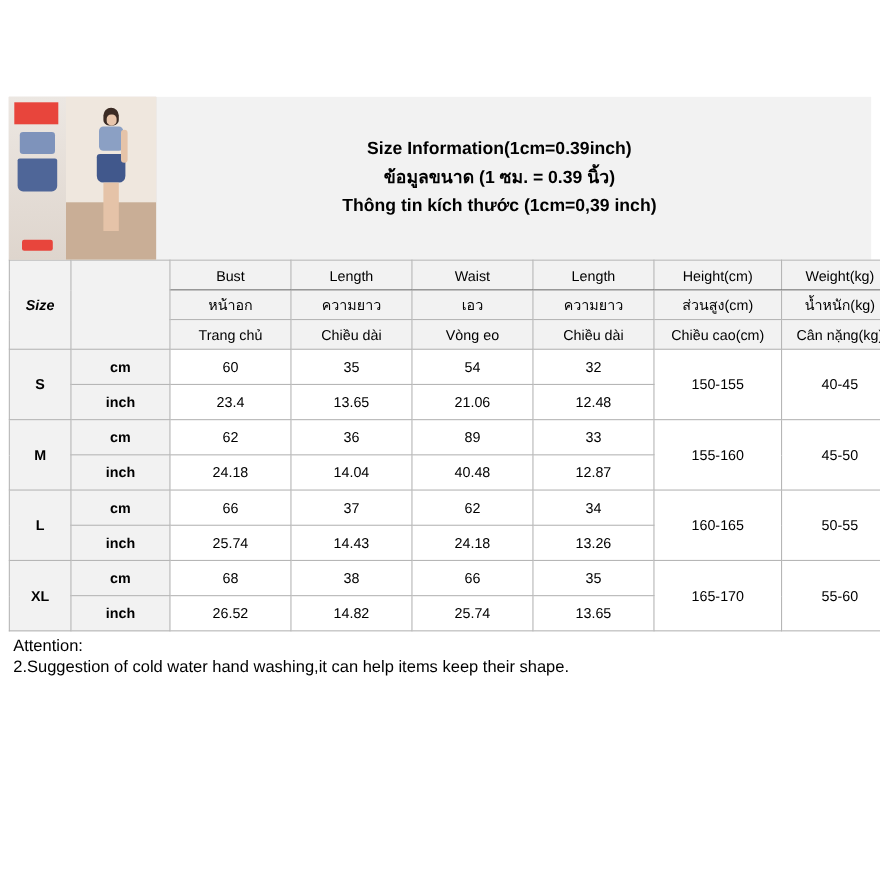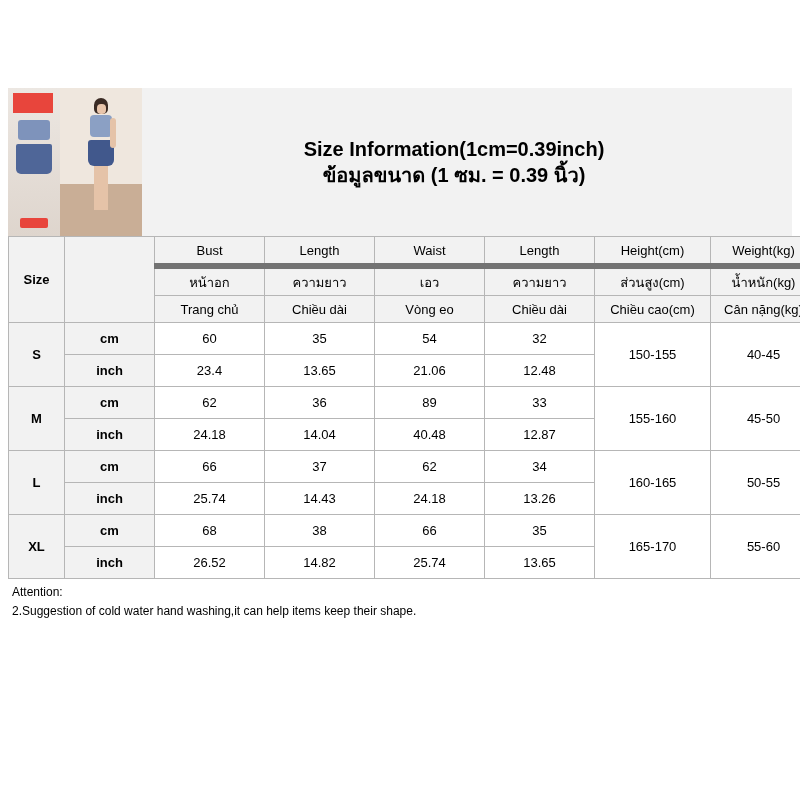--- a/index.html
+++ b/index.html
@@ -143,21 +143,21 @@
 
   .titles {
     flex: 1 1 auto;
     display: flex;
     flex-direction: column;
     align-items: center;
     justify-content: center;
     padding-right: 26px;
   }
   .title-line {
-    font-size: 20px;
+    font-size: 16px;
     font-weight: bold;
     line-height: 26px;
     color: #000;
     text-align: center;
     white-space: nowrap;
   }
 
   
   table.size-table {
     border-collapse: collapse;
@@ -174,45 +174,46 @@
     background: #ffffff;
   }
   .hdr-cell {
     background: #f2f2f2 !important;
     height: 26px;
   }
   .size-label-cell {
     background: #f2f2f2 !important;
     font-size: 21px;
     font-weight: bold;
+    font-style: italic;
   }
   .grp-label {
     background: #f2f2f2 !important;
     font-size: 15px;
     font-weight: bold;
   }
   .unit-cell {
     background: #f2f2f2 !important;
     font-size: 13px;
     font-weight: bold;
   }
   .val-cell { height: 31px; }
-  .hdr-cell.th-top { border-bottom: 6px solid #737373; margin-left: 18px; }
+  .hdr-cell.th-top { border-bottom: 1px solid #737373; margin-left: 18px; }
 
   
   col.c-size { width: 56px; }
   col.c-unit { width: 90px; }
   col.c-v    { width: 110px; }
   col.c-h    { width: 116px; }
   col.c-w    { width: 106px; }
 
   
   .attention {
     padding: 4px 4px 0 4px;
-    font-size: 12px;
+    font-size: 15px;
     line-height: 19px;
     color: #000;
   }
   .attention div { white-space: nowrap; }
 </style>
 </head>
 <body>
 
 <div class="page">
   <div class="sheet">
@@ -232,20 +233,21 @@
           <div class="model-face"></div>
           <div class="model-top"></div>
           <div class="model-skirt"></div>
           <div class="model-legs"></div>
           <div class="model-arm"></div>
         </div>
       </div>
       <div class="titles">
         <div class="title-line">Size Information(1cm=0.39inch)</div>
         <div class="title-line">ข้อมูลขนาด (1 ซม. = 0.39 นิ้ว)</div>
+        <div class="title-line">Thông tin kích thước (1cm=0,39 inch)</div>
       </div>
     </div>
 
     <table class="size-table">
       <colgroup>
         <col class="c-size">
           <col class="c-unit">
         <col class="c-v">
           <col class="c-v">
           <col class="c-v">

